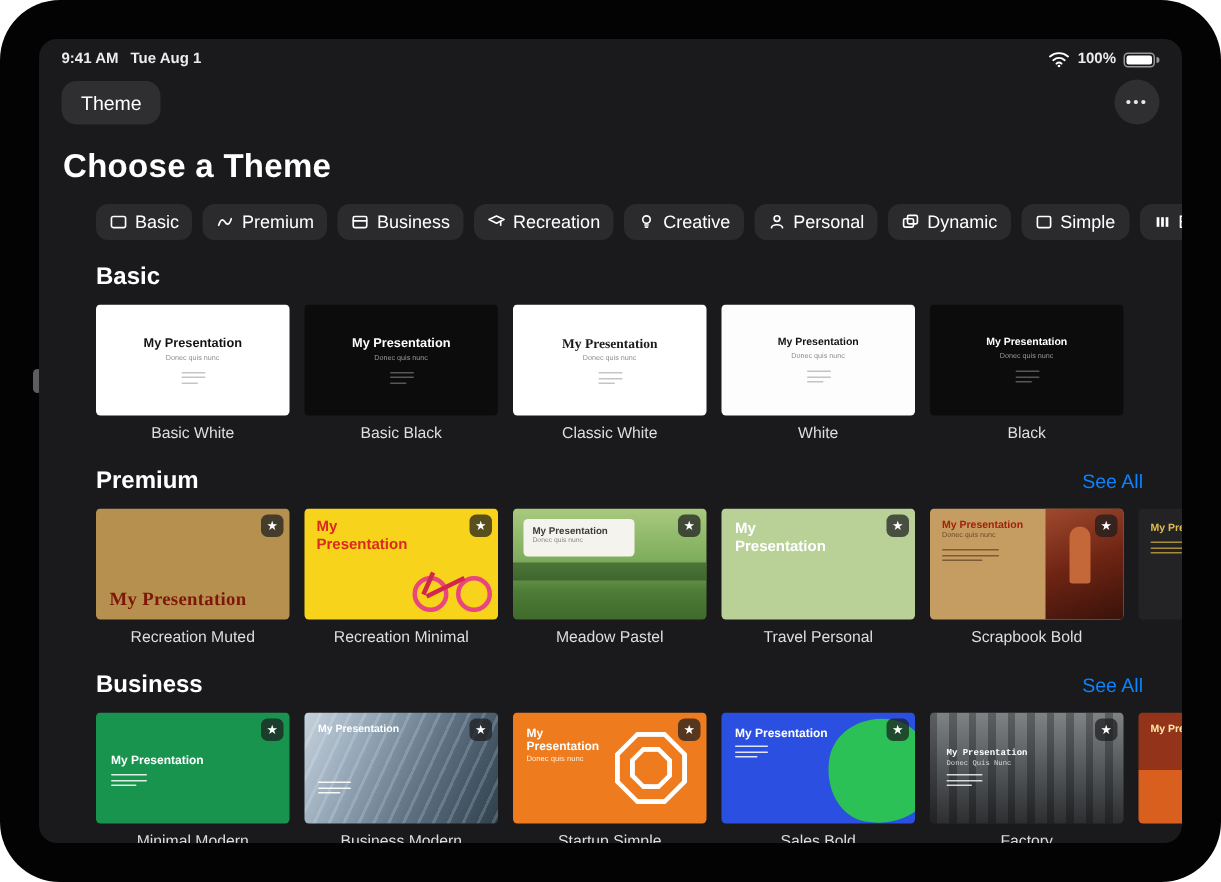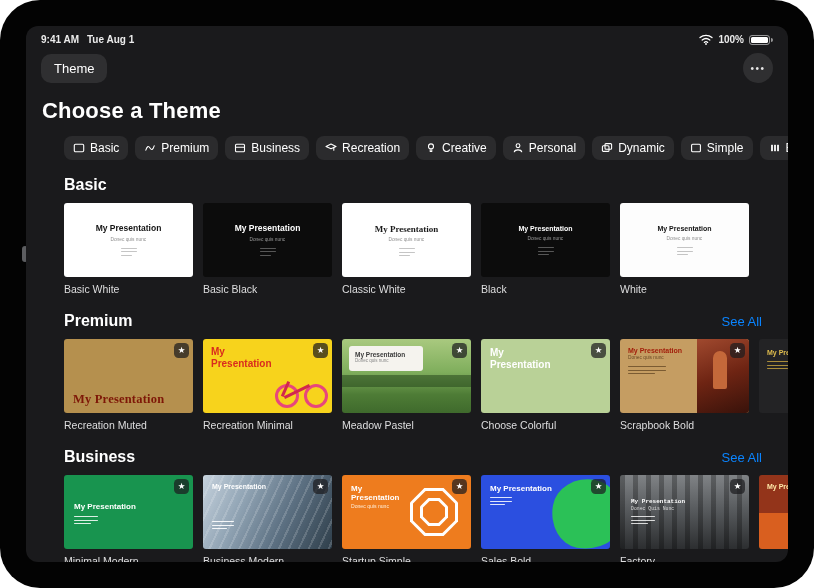--- a/index.html
+++ b/index.html
@@ -26,21 +26,21 @@
   .tab{flex:0 0 auto;display:flex;align-items:center;gap:5px;background:#2b2b2d;border-radius:8px;padding:6px 9px;font-size:12px;color:#fff;line-height:1;cursor:pointer;}
   .tab .ticon{display:flex;color:#fff;}
 
   .section-head{display:flex;justify-content:space-between;align-items:baseline;margin:16px 26px 9px 38px;}
   .section-title{font-size:16px;font-weight:700;}
   .see-all{font-size:13px;color:#0a84ff;cursor:pointer;}
 
   .cards{display:flex;gap:10px;padding-left:38px;overflow:hidden;}
   .theme{flex:0 0 auto;width:129px;}
   .card{position:relative;width:129px;height:74px;border-radius:3px;overflow:hidden;background:var(--bg,#333);cursor:pointer;}
-  .card-label{margin-top:6px;text-align:left;font-size:10.5px;color:#dededf;min-height:13px;white-space:nowrap;overflow:hidden;}
+  .card-label{margin-top:6px;text-align:center;font-size:10.5px;color:#dededf;min-height:13px;white-space:nowrap;overflow:hidden;}
 
   .star{position:absolute;top:4px;right:4px;width:15px;height:15px;border-radius:4.5px;background:rgba(28,28,30,.72);color:#fff;font-size:8.5px;line-height:15px;text-align:center;z-index:3;}
 
   .c-deco{position:absolute;display:none;}
   .c-box{position:absolute;z-index:2;}
   .c-title{font-weight:700;line-height:1.15;}
   .c-sub{font-weight:400;line-height:1.2;}
   .c-lines{display:none;flex-direction:column;gap:2.5px;}
   .c-lines i{display:block;height:1px;background:currentColor;border-radius:1px;}
   .c-lines i:last-child{width:70%;}
@@ -289,46 +289,46 @@
                     <div class="c-lines">
                       <i></i>
                       <i></i>
                       <i></i>
                     </div>
                   </div>
                 </div>
                 <div class="card-label">Classic White</div>
               </div>
               <div class="theme">
+                <div class="card v-plain v-small" style="--bg: #fdfdfd; --title: #141414; --sub: #8e8e8e;">
+                  <div class="c-box">
+                    <div class="c-title">My Presentation</div>
+                    <div class="c-sub">Donec quis nunc</div>
+                    <div class="c-lines">
+                      <i></i>
+                      <i></i>
+                      <i></i>
+                    </div>
+                  </div>
+                </div>
+                <div class="card-label">White</div>
+              </div>
+              <div class="theme">
                 <div class="card v-plain v-small" style="--bg: #0c0c0c; --title: #ffffff; --sub: #9a9a9a;">
                   <div class="c-box">
                     <div class="c-title">My Presentation</div>
                     <div class="c-sub">Donec quis nunc</div>
                     <div class="c-lines">
                       <i></i>
                       <i></i>
                       <i></i>
                     </div>
                   </div>
                 </div>
                 <div class="card-label">Black</div>
-              </div>
-              <div class="theme">
-                <div class="card v-plain v-small" style="--bg: #fdfdfd; --title: #141414; --sub: #8e8e8e;">
-                  <div class="c-box">
-                    <div class="c-title">My Presentation</div>
-                    <div class="c-sub">Donec quis nunc</div>
-                    <div class="c-lines">
-                      <i></i>
-                      <i></i>
-                      <i></i>
-                    </div>
-                  </div>
-                </div>
-                <div class="card-label">White</div>
               </div>
             </div>
           </section>
           <section class="section">
             <div class="section-head">
               <div class="section-title">Premium</div>
               <div class="see-all">See All</div>
             </div>
             <div class="cards">
               <div class="theme">
@@ -362,21 +362,21 @@
                 </div>
                 <div class="card-label">Meadow Pastel</div>
               </div>
               <div class="theme">
                 <div class="card v-travel" style="--bg: #b9d197; --title: #ffffff;">
                   <div class="c-box">
                     <div class="c-title">My Presentation</div>
                   </div>
                   <div class="star">★</div>
                 </div>
-                <div class="card-label">Choose Colorful</div>
+                <div class="card-label">Travel Personal</div>
               </div>
               <div class="theme">
                 <div class="card v-scrapbook" style="--bg: #c59d62; --title: #a3200c; --sub: #6b4a26;">
                   <span class="c-deco a"></span>
                   <div class="c-box">
                     <div class="c-title">My Presentation</div>
                     <div class="c-sub">Donec quis nunc</div>
                     <div class="c-lines">
                       <i></i>
                       <i></i>

